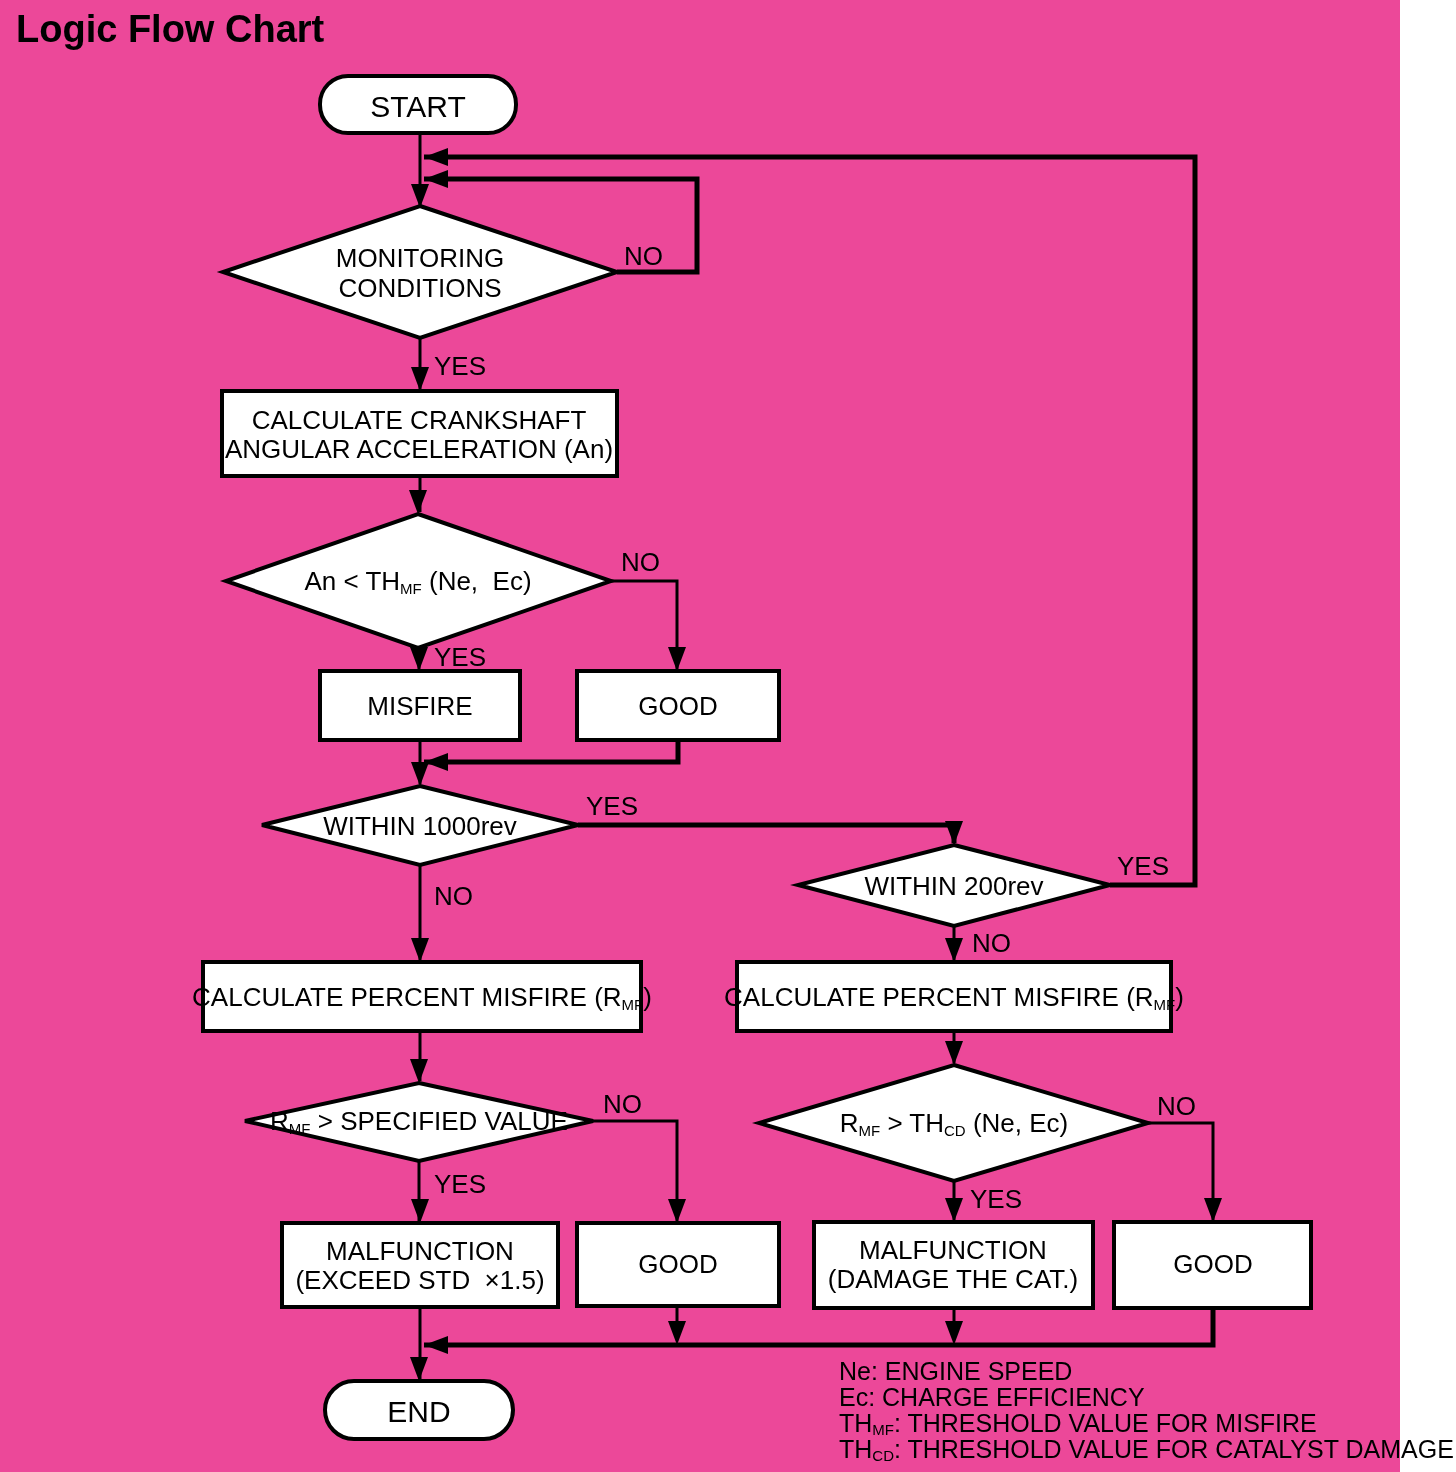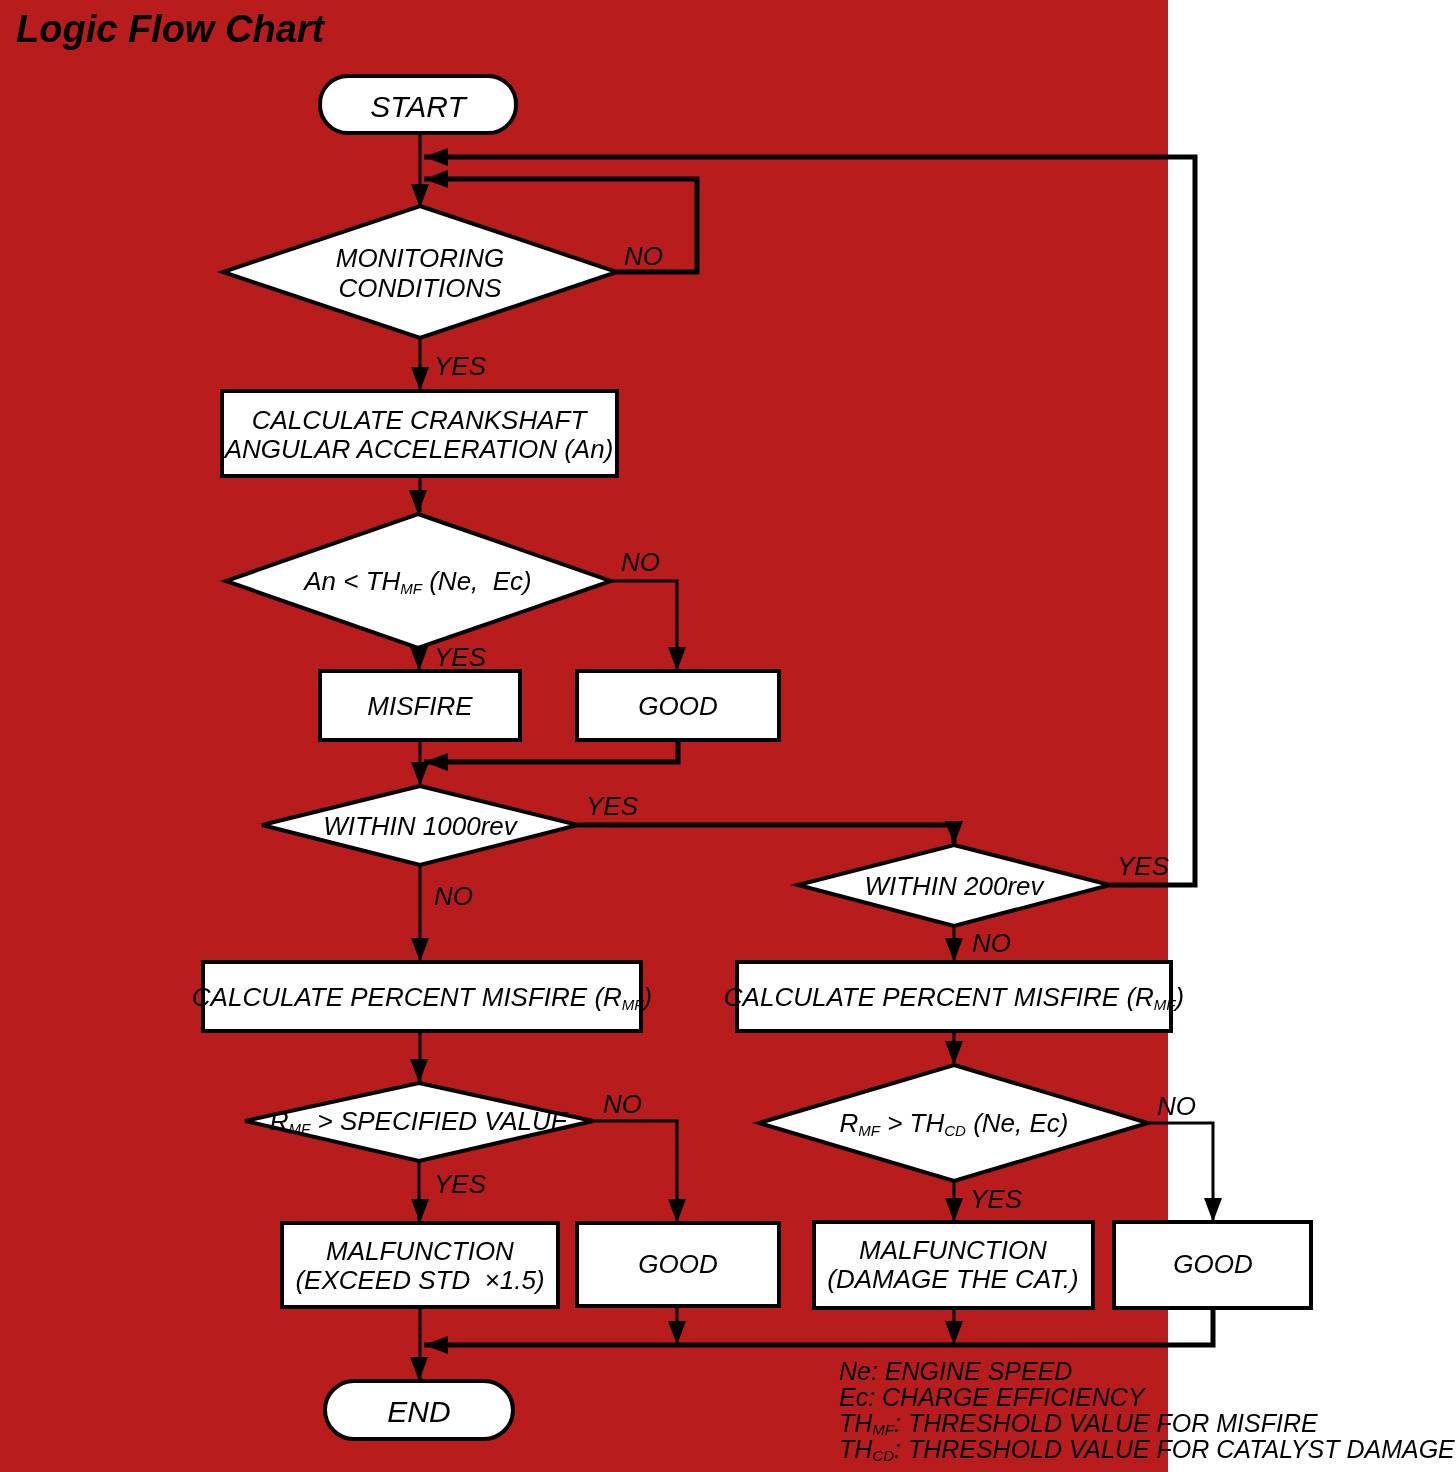--- a/index.html
+++ b/index.html
@@ -1,22 +1,21 @@
 <!DOCTYPE html>
 <html><head>
 <meta charset="utf-8">
 <style>
   html, body { margin: 0; padding: 0; background: #ffffff; }
   .page {
     position: relative;
-    width: 1168px;
+    width: 1400px;
     height: 1472px;
-    background: #b91c1c;
+    background: #ec4899;
     font-family: "Liberation Sans", sans-serif;
-    font-style: italic;
   }
   svg { display: block; }
   .shape {
     fill: #ffffff;
     stroke: #000000;
     stroke-width: 4;
   }
   .line {
     fill: none;
     stroke: #000000;

